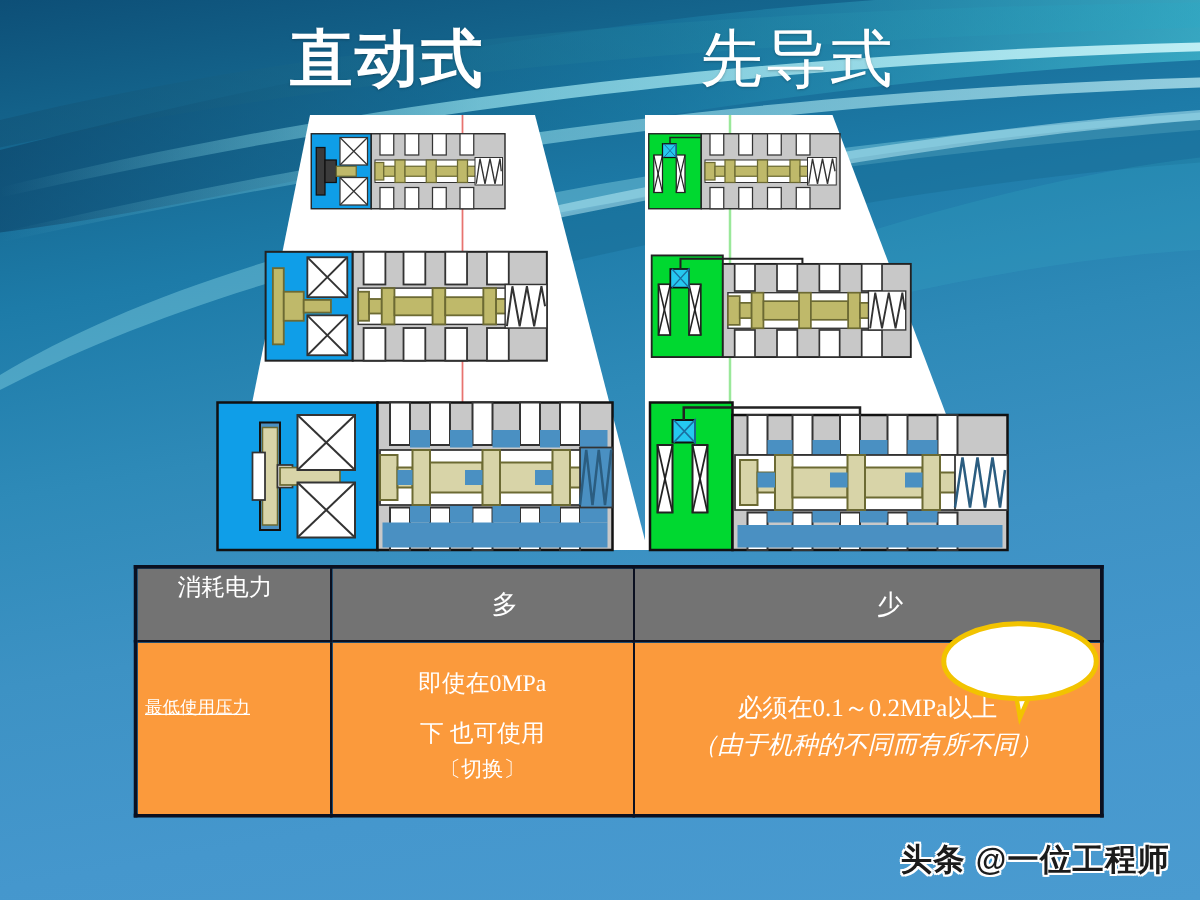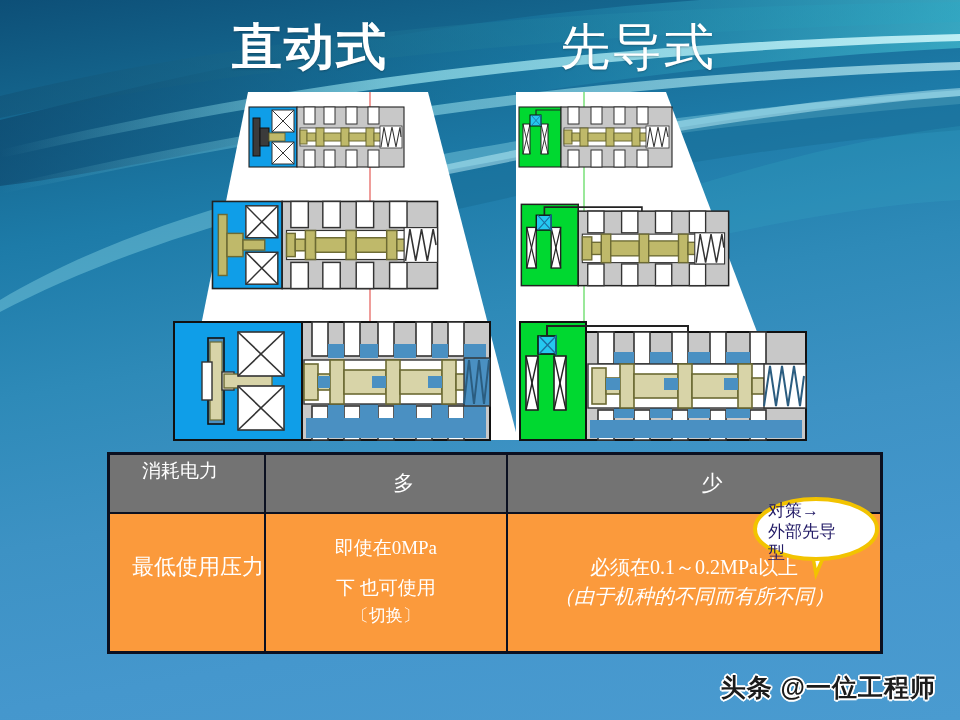--- a/index.html
+++ b/index.html
@@ -86,21 +86,21 @@
     color:#ffffff;
     text-align:left;
     white-space:normal;
   }
   #cell-power-label .label-overflow { left:32px; top:3px; }
   #cell-size-label .label-inline {
     position:absolute; left:60px; top:10px;
     font-size:19px; color:#ffffff;
   }
   #cell-minpressure-label .label-overflow {
-    left:22px; top:40px; width:135px; font-size:22px; line-height:26px;
+    left:6px; top:40px; width:135px; font-size:14px; line-height:26px;text-decoration:underline;
   }
 
   .val-big { font-size:21px; }
   .val-multi { font-size:19px; line-height:28px; }
   .val-multi .l1 { display:block; }
   .val-multi .l2 { display:block;margin-top:12px; }
   .val-multi .l3 { display:block; font-size:17px; }
 
   .val-right-multi { font-size:20px; line-height:29px; }
   .val-right-multi .l1 { display:block; }
@@ -509,20 +509,15 @@
 </tbody>
   </table>
 
 <div id="callout">
   <svg width="128" height="78" viewBox="0 0 128 78">
 
     <polygon points="52,46 78,46 64,78 60,56" fill="#ffffff" stroke="#f2c300" stroke-width="3.5"></polygon>
 
     <ellipse cx="64" cy="33" rx="61" ry="30" fill="#ffffff" stroke="#f2c300" stroke-width="4"></ellipse>
   </svg>
-  <div class="callout-text">
-    <div>对策→</div>
-    <div>外部先导</div>
-    <div>型</div>
-  </div>
 </div>
 
 <div id="watermark">头条 @一位工程师</div>
 
 </body></html>

